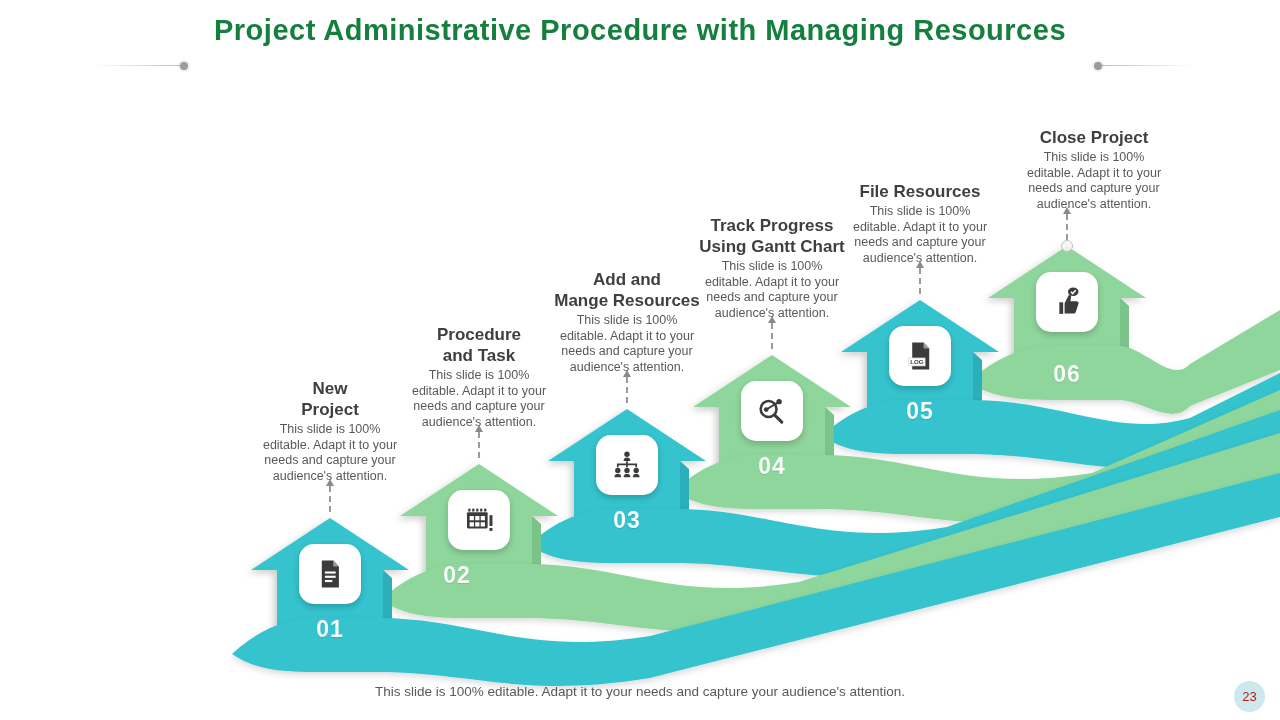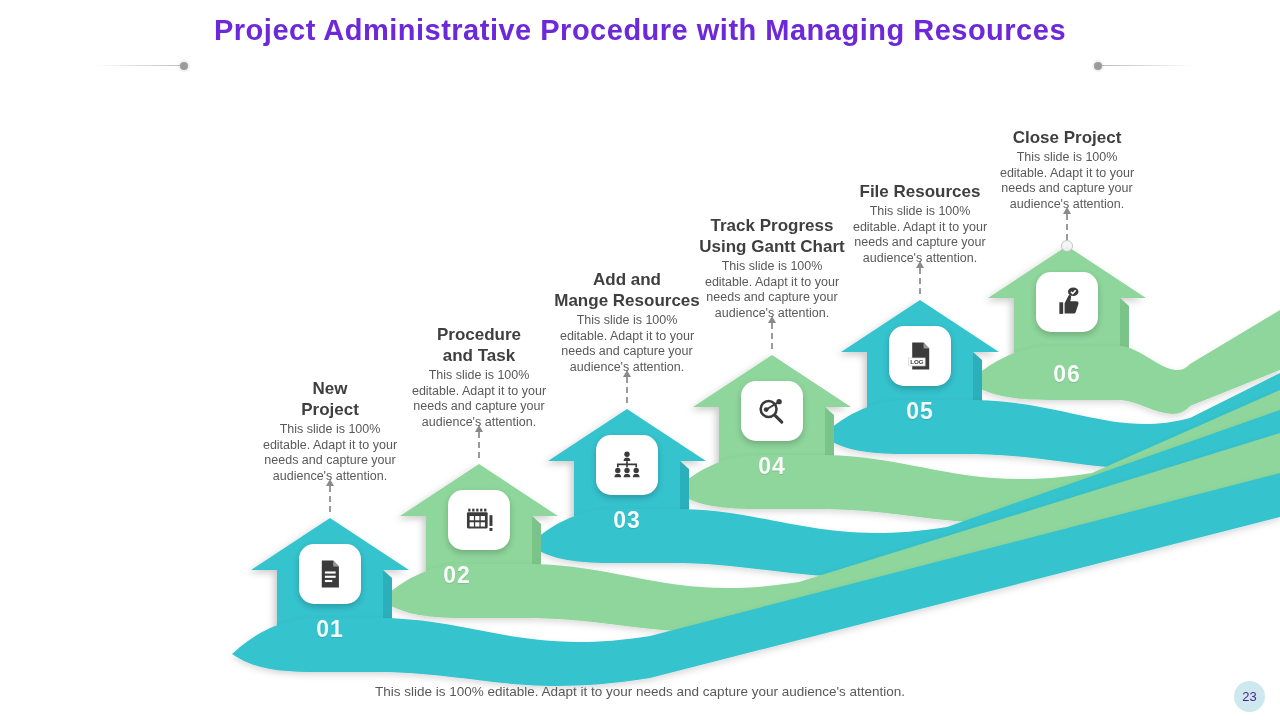--- a/index.html
+++ b/index.html
@@ -3,21 +3,21 @@
 <meta charset="utf-8">
 <style>
   html,body{margin:0;padding:0;background:#e8e8e8;}
   .slide{
     position:relative;width:1280px;height:720px;background:#ffffff;
     overflow:hidden;font-family:"Liberation Sans",sans-serif;margin:0 auto;
   }
   
   .slide-title{
     position:absolute;top:14px;left:0;width:100%;text-align:center;
-    font-size:29px;font-weight:bold;color:#6d28d9;letter-spacing:.5px;margin:0;
+    font-size:29px;font-weight:bold;color:#15803d;letter-spacing:.5px;margin:0;
   }
   .rule{position:absolute;top:65px;height:1px;}
   .rule-left{left:92px;width:92px;background:linear-gradient(to left,#bdbdbd,rgba(189,189,189,0));}
   .rule-right{left:1102px;width:94px;background:linear-gradient(to right,#bdbdbd,rgba(189,189,189,0));}
   .rule-dot{
     position:absolute;top:62px;width:8px;height:8px;border-radius:50%;
     background:#9b9b9b;box-shadow:0 0 0 2px rgba(0,0,0,0.06);
   }
   .rule-dot-left{left:180px;}
   .rule-dot-right{left:1094px;}
@@ -58,21 +58,21 @@
     color:rgba(255,255,255,0.95);letter-spacing:1px;z-index:5;
     text-shadow:0 1px 1px rgba(0,0,0,0.12);
   }
   
   .footer-text{
     position:absolute;top:684px;left:0;width:100%;text-align:center;
     font-size:13.5px;color:#595959;z-index:5;
   }
   .page-badge{
     position:absolute;left:1234px;top:681px;width:31px;height:31px;border-radius:50%;
-    background:#cde9ed;color:#4c1d95;font-size:13px;line-height:31px;text-align:center;
+    background:#cde9ed;color:#b91c1c;font-size:13px;line-height:31px;text-align:center;
     z-index:6;
   }
 </style>
 </head>
 <body>
 
 <div class="slide">
   <h1 class="slide-title">Project Administrative Procedure with Managing Resources</h1>
   <div class="rule rule-left"></div>
   <div class="rule-dot rule-dot-left"></div>
@@ -216,21 +216,21 @@
     </div>
     <div class="icon-box" style="left: 889px; top: 326px;">
       <svg width="34" height="34" viewBox="0 0 24 24">
         <path d="M6.5 2.5h8l4 4.2v14.8h-12z" fill="#3b3b3b"></path>
         <path d="M14.5 2.5l4 4.2h-4z" fill="#9a9a9a"></path>
         <rect x="4" y="13.4" width="11.6" height="5.6" fill="#fff" stroke="#d5d5d5" stroke-width="0.5"></rect>
         <text x="9.8" y="17.8" font-size="4.4" font-weight="bold" fill="#3b3b3b" text-anchor="middle" font-family="Liberation Sans, sans-serif">LOG</text>
       </svg>
     </div>
     <div class="step-number" style="left: 875px; top: 398px;">05</div>
-    <div class="step-text" style="left: 975px; bottom: 508px;">
+    <div class="step-text" style="left: 1002px; bottom: 508px;">
       <div class="step-title">Close Project</div>
       <div class="step-desc">This slide is 100% editable. Adapt it to your needs and capture your audience's attention.</div>
     </div>
     <div class="connector" style="left: 1066px; top: 214px; height: 26px;">
       <span class="head"></span>
     </div>
     <div class="tip-dot" style="left: 1061px; top: 240px;"></div>
     <div class="icon-box" style="left: 1036px; top: 272px;">
       <svg width="34" height="34" viewBox="0 0 24 24">
         <g fill="#3b3b3b">

